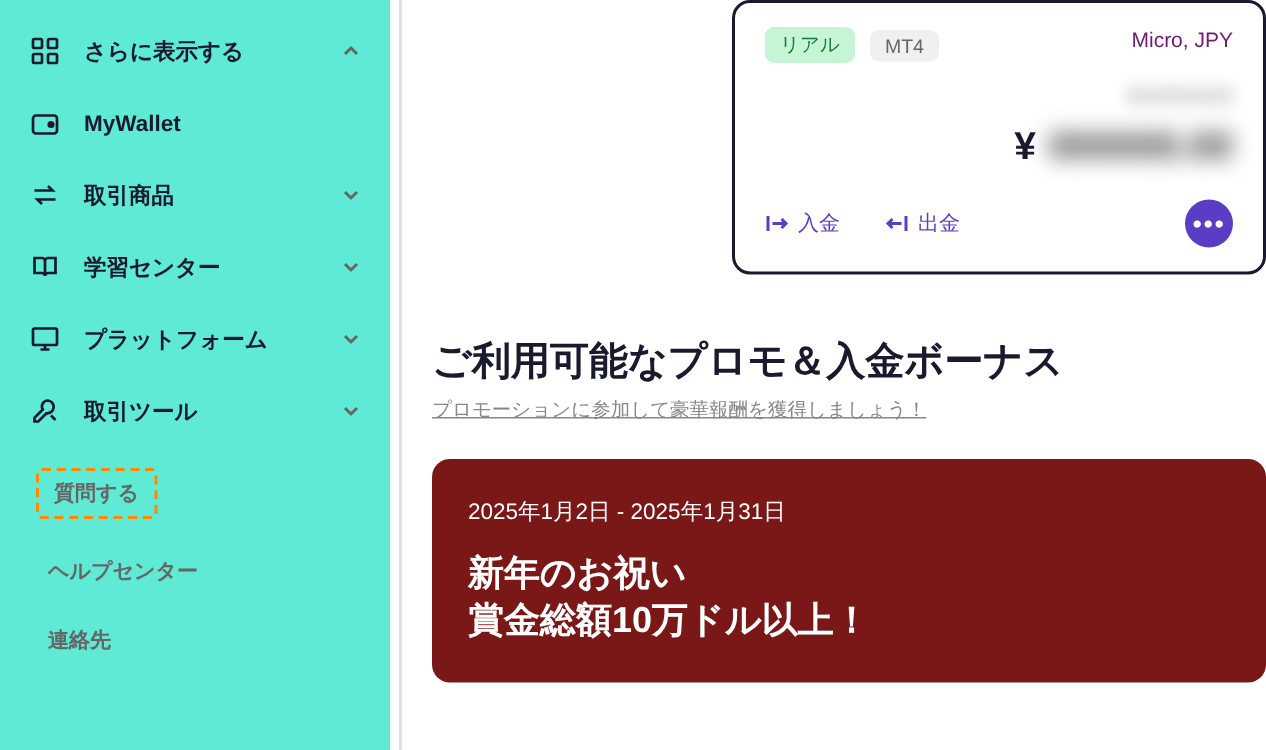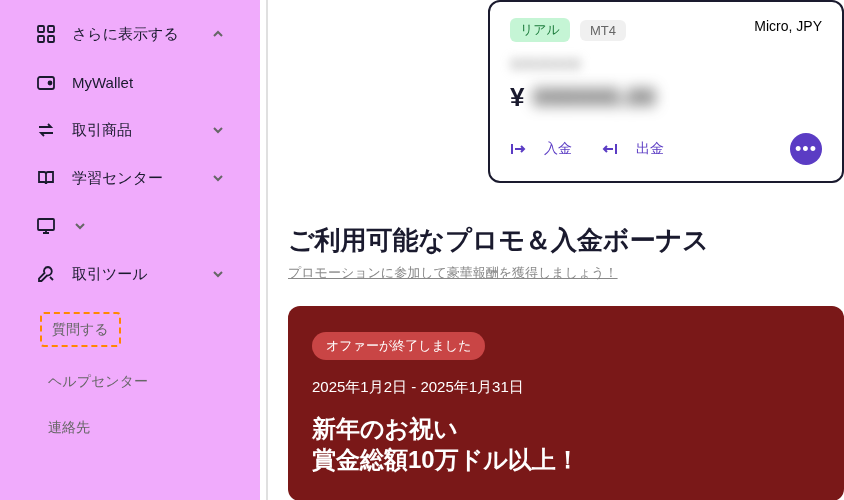--- a/index.html
+++ b/index.html
@@ -1,41 +1,41 @@
 <!DOCTYPE html>
 <html><head>
   <meta charset="utf-8">
   <style>
     * { margin: 0; padding: 0; box-sizing: border-box; font-family: -apple-system, BlinkMacSystemFont, "Segoe UI", sans-serif; }
     body { width: 844px; height: 500px; overflow: hidden; display: flex; background: #fff; }
     
-    .sidebar { width: 260px; padding: 10px 16px; background: #f0abfc; }
+    .sidebar { width: 260px; padding: 10px 0; background: #5eead4; font-weight: bold; }
     .sidebar-item { display: flex; align-items: center; padding: 12px 18px; cursor: pointer; color: #1a1a2e; font-size: 15px; }
     .sidebar-item .icon { width: 24px; height: 24px; margin-right: 14px; display: flex; align-items: center; justify-content: center; }
     .sidebar-item .label { flex: 1; }
     .sidebar-item .chevron { width: 16px; height: 16px; display: flex; align-items: center; justify-content: center; color: #666; }
     .sidebar-subitem { padding: 10px 18px 10px 32px; color: #666; font-size: 14px; cursor: pointer; }
     .highlight-orange { border: 2px dashed #ff8800; border-radius: 4px; }
     .highlight-sub { display: inline-block; margin-left: 24px; padding: 6px 10px; text-align: center; }
     
     .divider { width: 2px; background: #e0e0e0; margin-left: 6px; }
     
     .main { flex: 1; padding: 0 0 0 20px; overflow: hidden; }
     
-    .account-card { margin: 0 0 40px 200px; padding: 16px 20px; border: 2px solid #1a1a2e; border-radius: 12px; position: relative; }
+    .account-card { margin: 0 0 40px 200px; padding: 16px 20px; border: 2px solid #1a1a2e; border-radius: 12px; position: relative; text-align: right; }
     .account-tags { display: flex; align-items: center; gap: 10px; margin-bottom: 14px; }
     .tag { padding: 3px 10px; border-radius: 6px; font-size: 13px; font-weight: 500; }
     .tag-real { background: #c5f5d5; color: #1a7a3a; }
     .tag-mt4 { background: #f0f0f0; color: #666; }
-    .account-meta { position: absolute; top: 16px; right: 20px; color: #000000; font-size: 14px; }
+    .account-meta { position: absolute; top: 16px; right: 20px; color: #701a75; font-size: 14px; }
     .blurred-text { filter: blur(5px); color: #999; font-size: 16px; margin-bottom: 8px; }
     .blurred-amount { filter: blur(7px); font-size: 26px; font-weight: 600; color: #333; display: inline-block; margin-left: 4px; }
     .currency { font-size: 26px; font-weight: 600; color: #1a1a2e; }
     .account-actions { display: flex; align-items: center; gap: 30px; margin-top: 20px; }
-    .action-link { display: flex; align-items: center; gap: 18px; color: #5b3cc4; font-size: 14px; font-weight: 500; cursor: pointer; }
+    .action-link { display: flex; align-items: center; gap: 6px; color: #5b3cc4; font-size: 14px; font-weight: 500; cursor: pointer; }
     .more-btn { margin-left: auto; width: 32px; height: 32px; border-radius: 50%; background: #5b3cc4; display: flex; align-items: center; justify-content: center; cursor: pointer; }
     .more-dots { color: #fff; font-size: 18px; letter-spacing: 1px; }
     
     .promo-section { margin-left: 0; }
     .promo-title { font-size: 26px; font-weight: 600; color: #1a1a2e; margin-bottom: 6px; }
     .promo-subtitle { font-size: 13px; color: #888; margin-bottom: 24px; text-decoration: underline; }
     
     .promo-card { background: #7a1818; border-radius: 12px; padding: 26px 24px; color: #fff; }
     .promo-badge { display: inline-block; background: #c94545; padding: 5px 14px; border-radius: 14px; font-size: 13px; margin-bottom: 18px; }
     .promo-dates { font-size: 15px; margin-bottom: 16px; }
@@ -102,20 +102,21 @@
     </span>
   </div>
 
   <div class="sidebar-item">
     <span class="icon">
       <svg width="20" height="20" viewBox="0 0 20 20" fill="none" stroke="#1a1a2e" stroke-width="1.8">
           <rect x="2" y="3" width="16" height="11" rx="1"></rect>
           <path d="M7 17h6M10 14v3"></path>
         </svg>
     </span>
+    <span class="label">プラットフォーム</span>
     <span class="chevron">
       <svg width="14" height="14" viewBox="0 0 14 14" fill="none" stroke="#666" stroke-width="2">
           <path d="M3 5l4 4 4-4"></path>
         </svg>
     </span>
   </div>
 
   <div class="sidebar-item">
     <span class="icon">
       <svg width="20" height="20" viewBox="0 0 20 20" fill="none" stroke="#1a1a2e" stroke-width="1.8">
@@ -178,19 +179,18 @@
       <div class="more-btn">
         <span class="more-dots">•••</span>
       </div>
     </div>
   </div>
 
   <div class="promo-section">
     <div class="promo-title">ご利用可能なプロモ＆入金ボーナス</div>
     <div class="promo-subtitle">プロモーションに参加して豪華報酬を獲得しましょう！</div>
     <div class="promo-card">
-      <div class="promo-badge">オファーが終了しました</div>
       <div class="promo-dates">2025年1月2日 - 2025年1月31日</div>
       <div class="promo-heading">新年のお祝い</div>
       <div class="promo-heading">賞金総額10万ドル以上！</div>
     </div>
   </div>
 </div>
 
 </body></html>

